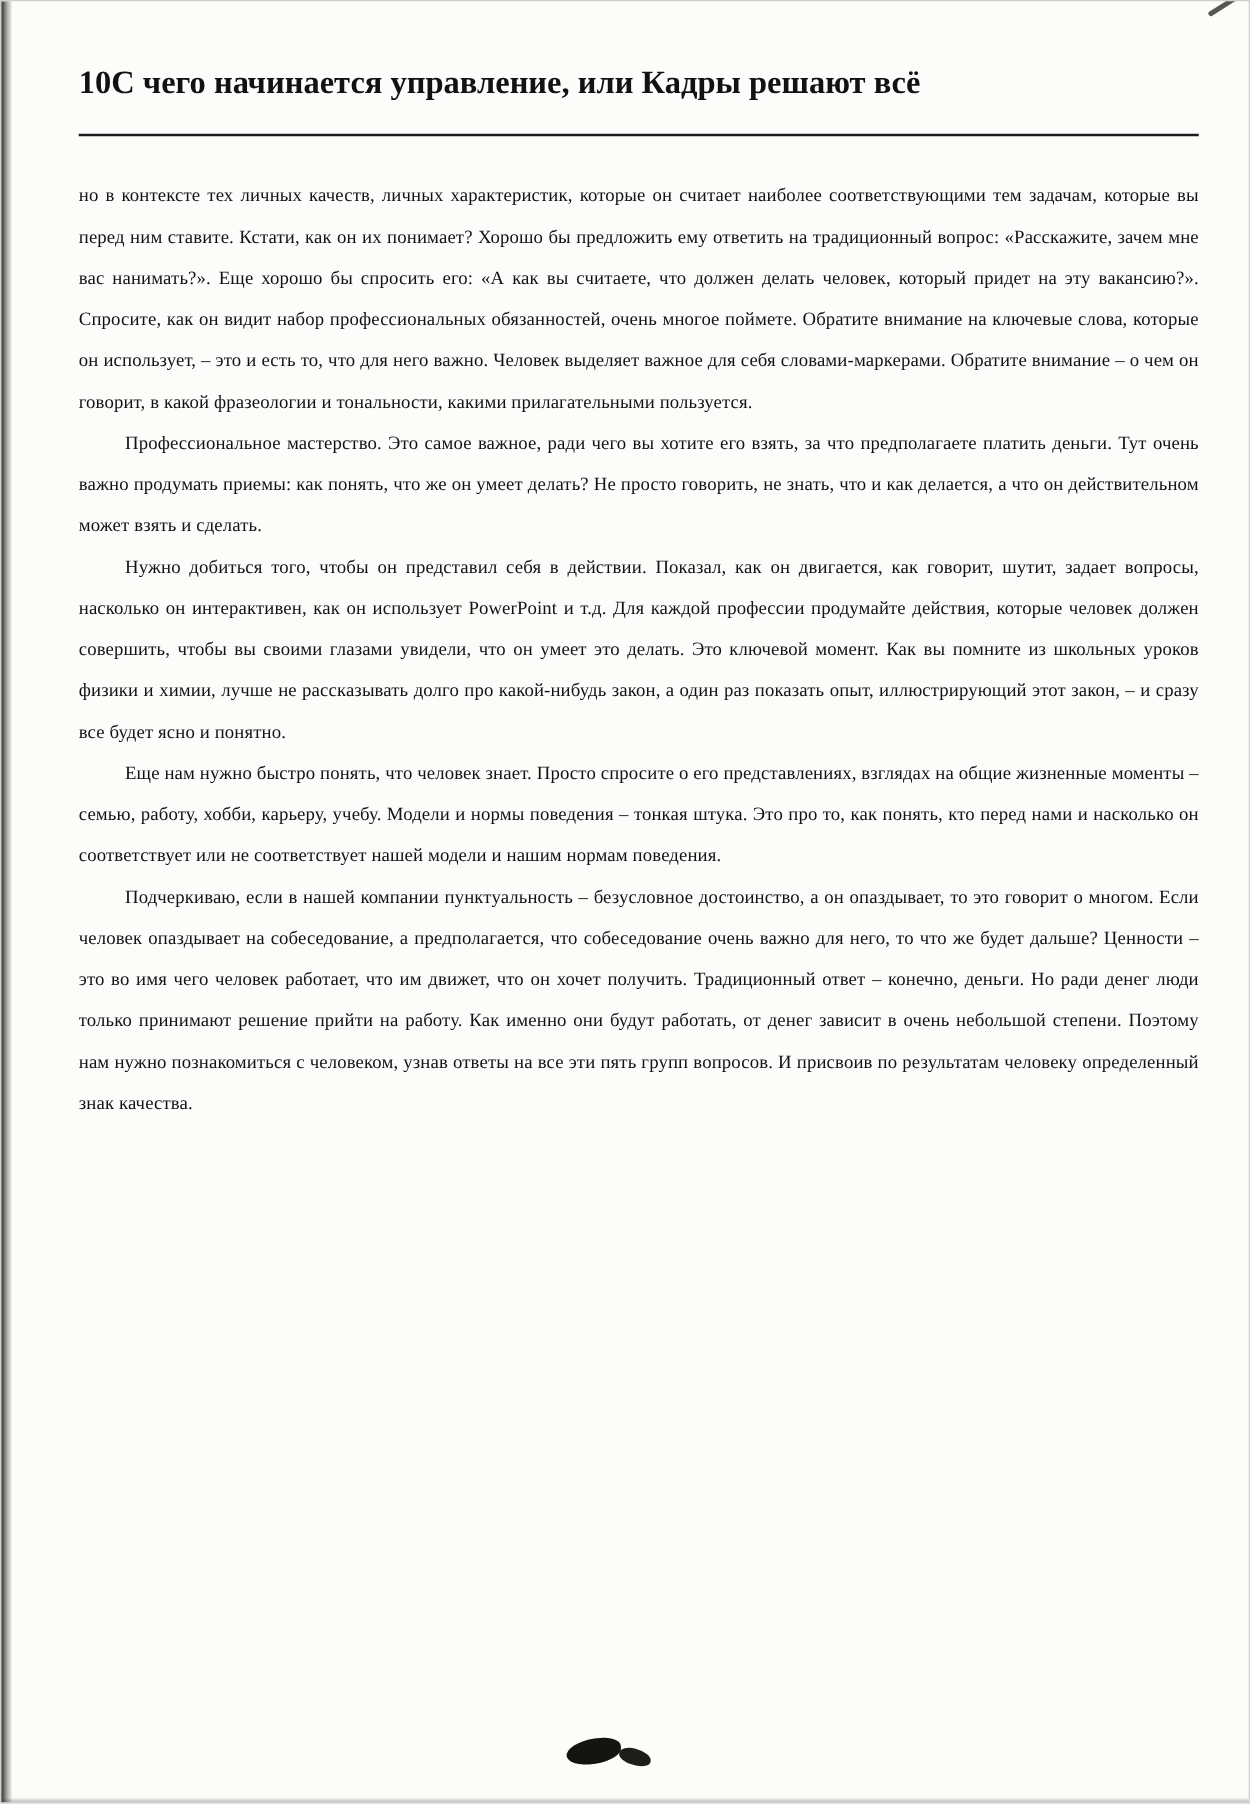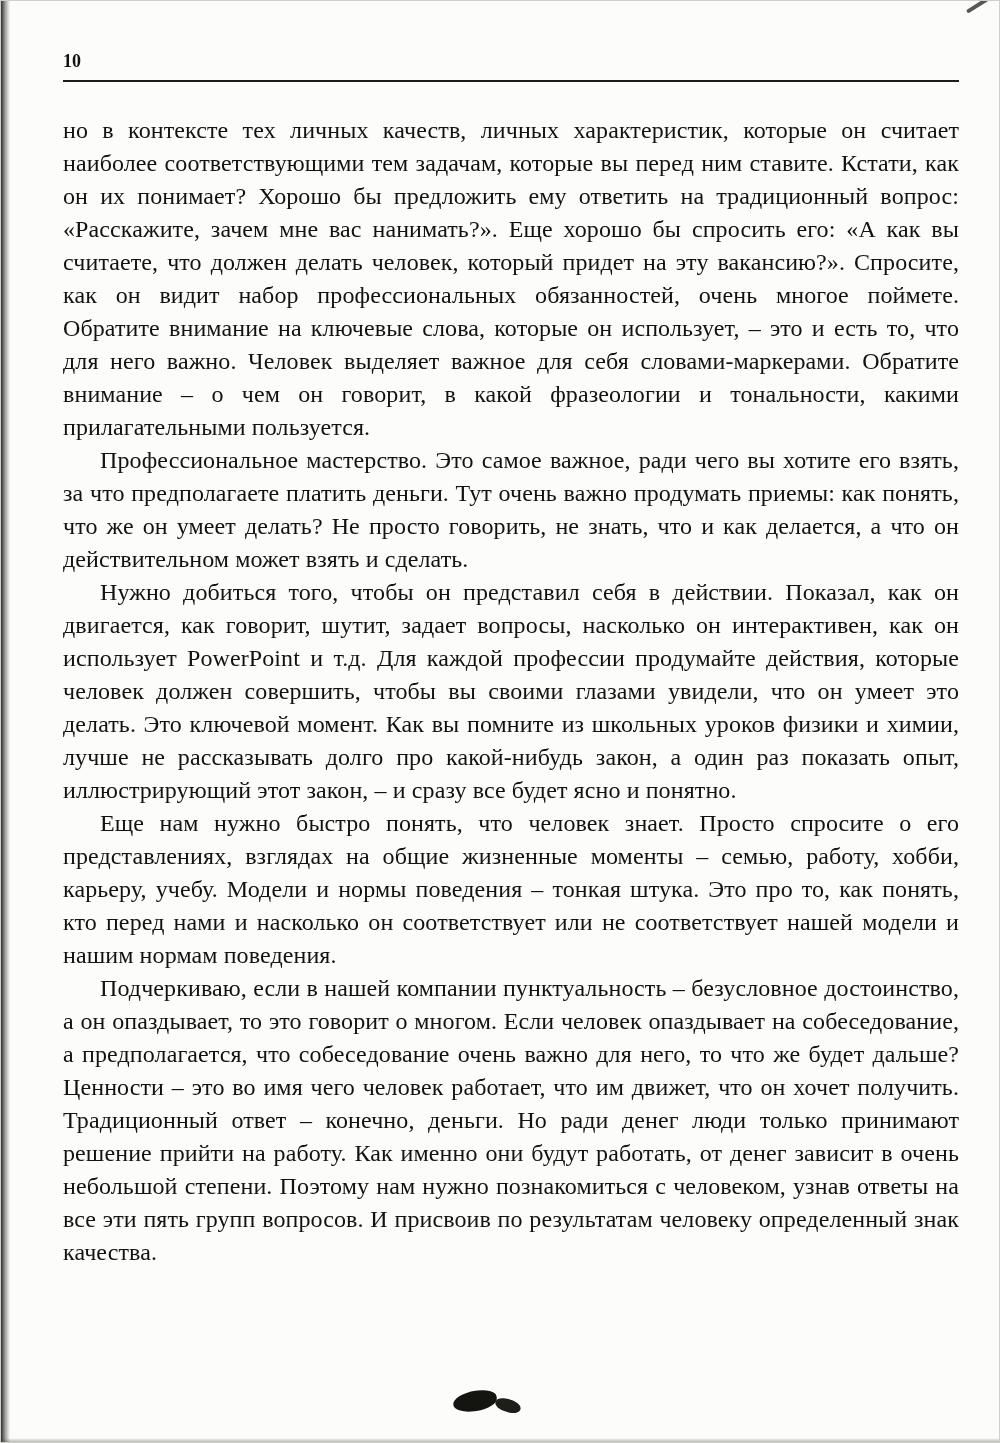--- a/index.html
+++ b/index.html
@@ -17,39 +17,39 @@
     border: 1px solid #cfcfcc;
     padding: 50px 40px 0 62px;
     font-family: "Liberation Serif", "DejaVu Serif", serif;
     color: #121212;
     overflow: hidden;
   }
   .running-header {
     display: flex;
     justify-content: flex-start;
     align-items: baseline;
-    font-size: 18px;
+    font-size: 26px;
     font-weight: 700;
-    padding-bottom: 8px;
+    padding-bottom: 26px;
   }
   .running-header .page-number {
     font-weight: 700;
   }
   .running-header .header-title {
     text-align: right;
   }
   .header-rule {
     border: 0;
     border-top: 2px solid #1c1c1c;
     margin: 0 0 32px 0;
     height: 0;
   }
   .body-text p {
     margin: 0;
-    font-size: 24px;
+    font-size: 15px;
     line-height: 33px;
     text-align: justify;
     letter-spacing: 0.1px;
   }
   .body-text p.indent {
     text-indent: 37px;
   }
   .lead-bold {
     font-weight: 400;
   }
@@ -107,20 +107,21 @@
     pointer-events: none;
   }
 </style>
 </head>
 <body>
 
 <div class="page">
 
   <div class="running-header">
     <span class="page-number">10</span>
+    <span class="header-title">С чего начинается управление, или Кадры решают всё</span>
   </div>
 
   <hr class="header-rule">
 
   <div class="body-text">
     <p>
       <span>но в контексте тех личных качеств, личных характеристик, которые он считает наиболее соответствующими тем задачам, которые вы перед ним ставите. Кстати, как он их понимает? Хорошо бы предложить ему ответить на традиционный вопрос: «Расскажите, зачем мне вас нанимать?». Еще хорошо бы спросить его: «А как вы считаете, что должен делать человек, который придет на эту вакансию?». Спросите, как он видит набор профессиональных обязанностей, очень многое поймете. Обратите внимание на ключевые слова, которые он использует, – это и есть то, что для него важно. Человек выделяет важное для себя словами-маркерами. Обратите внимание – о чем он говорит, в какой фразеологии и тональности, какими прилагательными пользуется.</span>
     </p>
     <p class="indent">
       <span class="lead-bold">Профессиональное мастерство.</span><span> Это самое важное, ради чего вы хотите его взять, за что предполагаете платить деньги. Тут очень важно продумать приемы: как понять, что же он умеет делать? Не просто говорить, не знать, что и как делается, а что он действительном может взять и сделать.</span>

